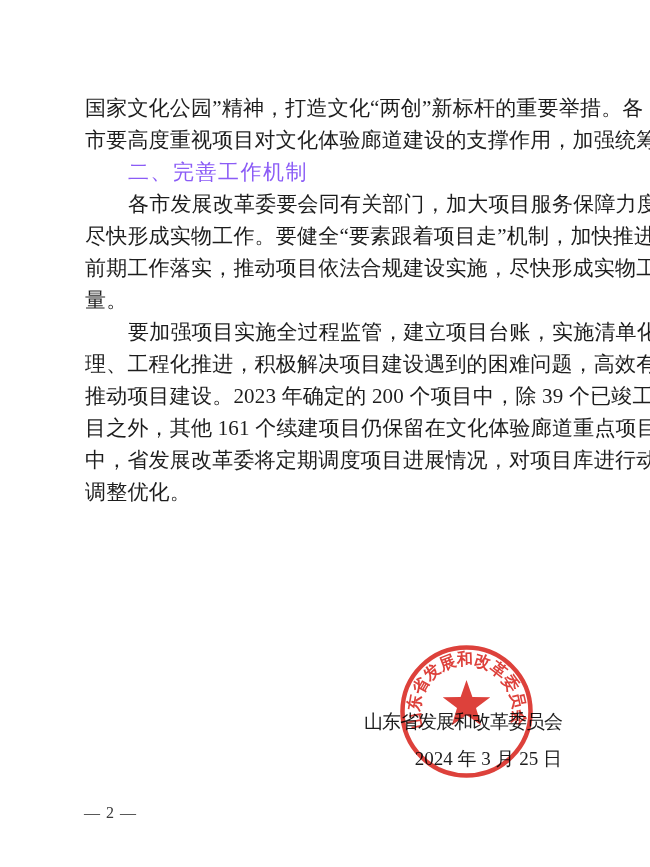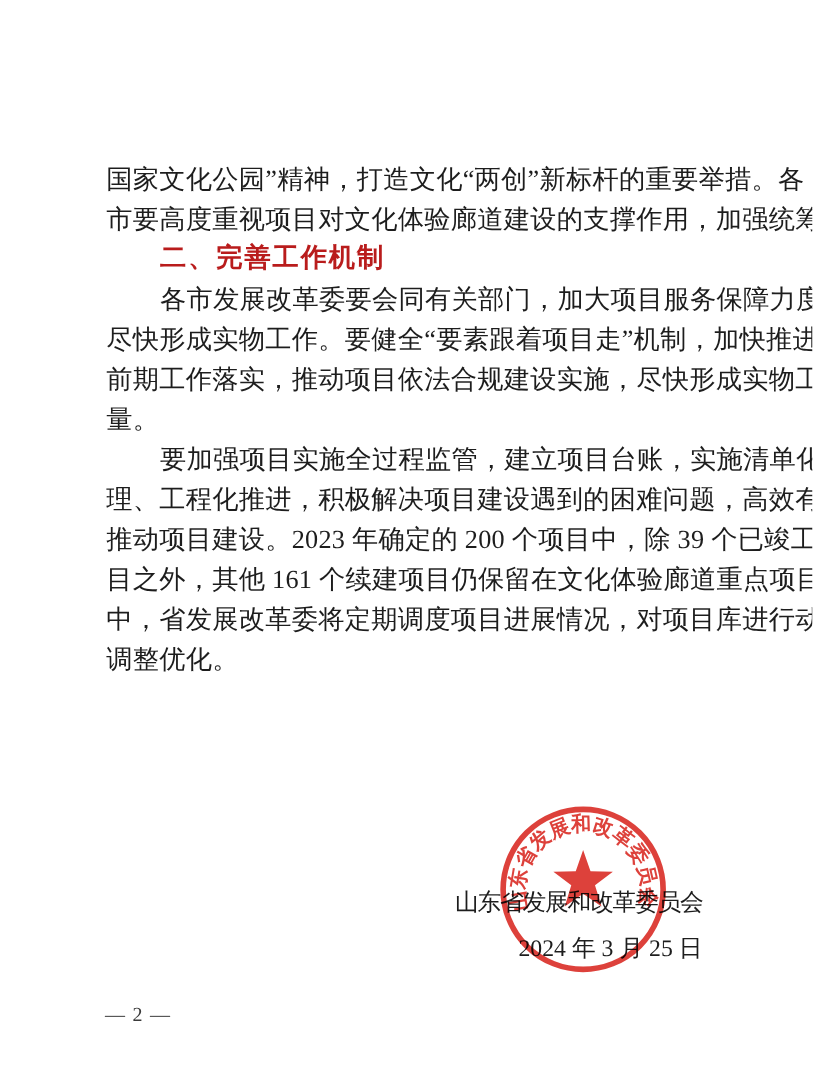--- a/index.html
+++ b/index.html
@@ -10,39 +10,38 @@
     background: #ffffff;
     font-family: "Liberation Serif", "DejaVu Serif", serif;
     color: #1d1d1d;
     overflow: hidden;
   }
   .content {
     position: absolute;
     left: 85px;
     top: 92px;
     width: 481px;
-    margin-top: 35px;
   }
   .ln {
     font-size: 21px;
     line-height: 32px;
     height: 32px;
     white-space: nowrap;
     letter-spacing: 0.2px;
   }
   .ln.just {
     text-align: justify;
     text-align-last: justify;
   }
   .ln.ind { padding-left: 43px; }
   .ln.head {
     font-family: "Liberation Sans", "DejaVu Sans", sans-serif;
-    font-weight: bold;
+    font-weight: normal;
     letter-spacing: 1.5px;
-    color: #b91c1c;
+    color: #8b5cf6;
   }
   .ln.attach {
     margin-top: 16px;
     padding-left: 43px;
   }
   .sig-org {
     position: absolute;
     top: 709px;
     left: 364px;
     width: 198px;

